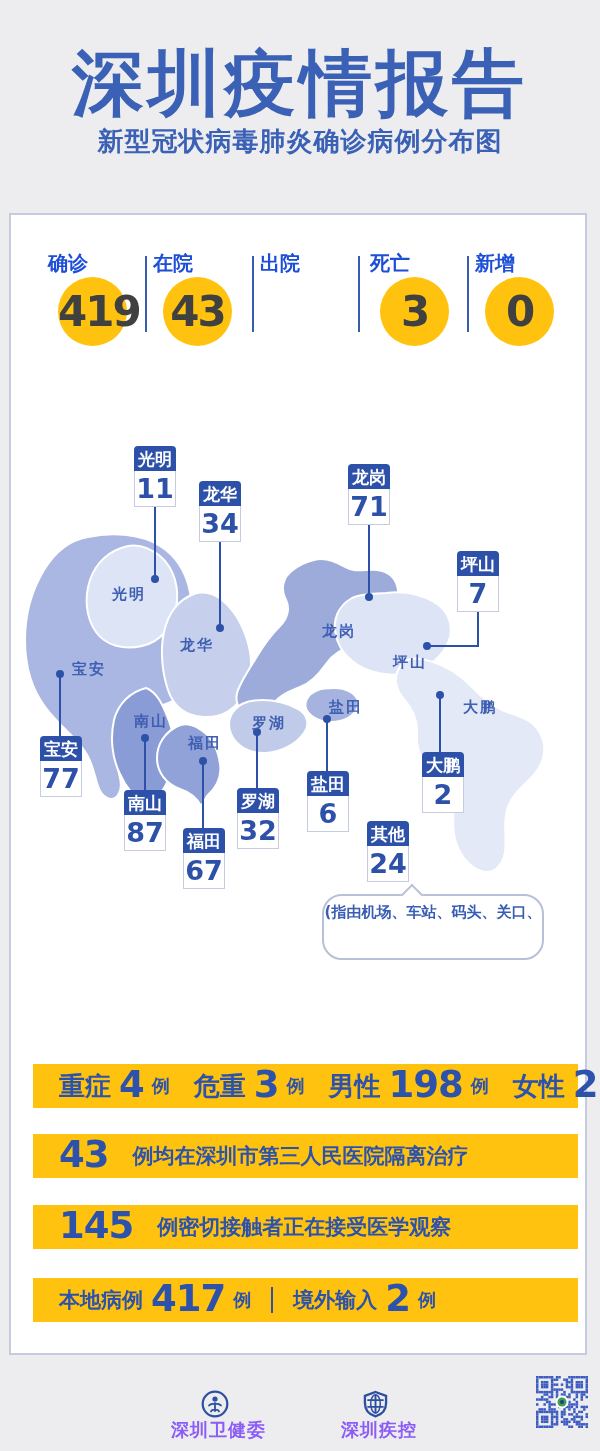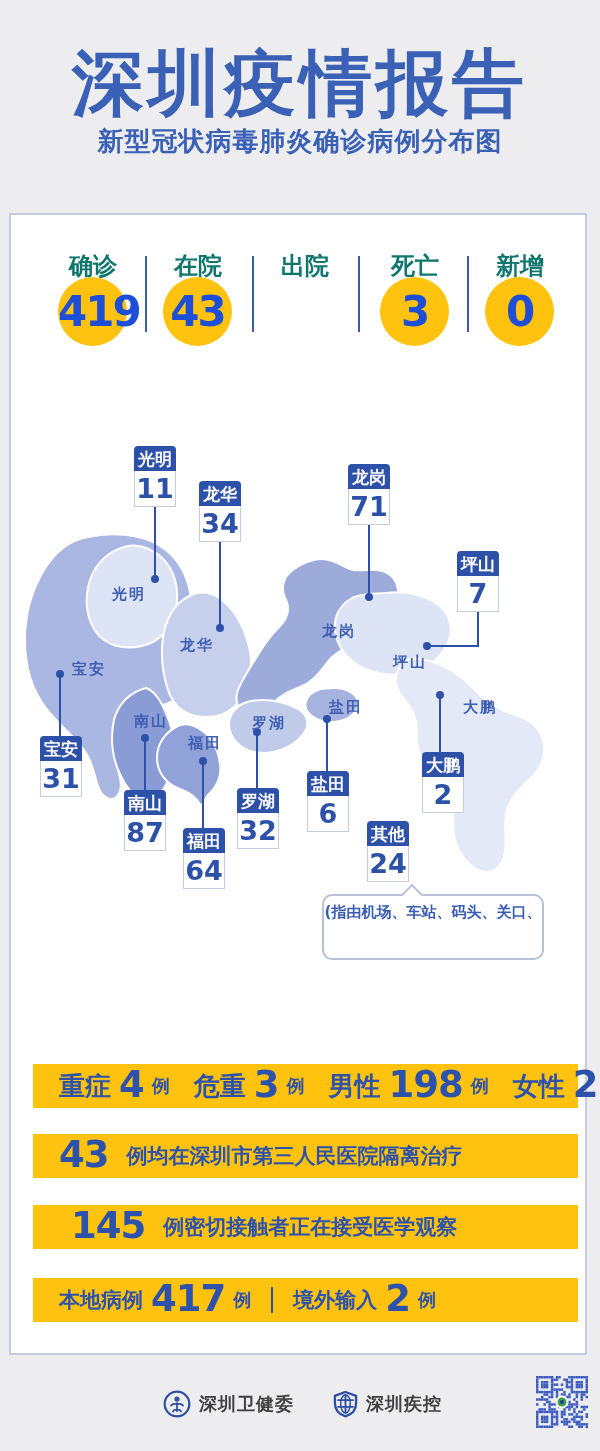--- a/index.html
+++ b/index.html
@@ -9,46 +9,46 @@
   .title{position:absolute;top:36px;left:0;width:600px;text-align:center;
          font-size:72px;font-weight:bold;color:#3a61b6;letter-spacing:4px;}
   .subtitle{position:absolute;top:124px;left:0;width:600px;text-align:center;
             font-size:26px;font-weight:bold;color:#3a61b6;letter-spacing:1px;}
   .banner{position:absolute;top:183px;left:148px;width:304px;height:25px;background:#3c5bb2;
           color:#fff;font-size:19px;font-weight:bold;text-align:center;line-height:26px;}
   
   .card{position:absolute;top:213px;left:9px;width:578px;height:1142px;background:#fff;
         border:2px solid #c5cce0;box-sizing:border-box;}
   
-  .stat-label{position:absolute;width:90px;text-align:center;font-size:24px;font-weight:bold;color:#0f766e;}
+  .stat-label{position:absolute;width:90px;font-size:20px;font-weight:bold;color:#1d4ed8;}
   .stat-circle{position:absolute;width:69px;height:69px;border-radius:50%;background:#ffc30f;
-               text-align:center;line-height:69px;font-size:42px;font-weight:bold;color:#1d4ed8;letter-spacing:-2px;}
+               text-align:center;line-height:69px;font-size:42px;font-weight:bold;color:#404040;letter-spacing:-2px;}
   .stat-divider{position:absolute;top:256px;width:2px;height:76px;background:#3a5cb0;}
   
   .map-name{position:absolute;font-size:15px;font-weight:bold;color:#3f5fb3;letter-spacing:2px;white-space:nowrap;}
   .callout{position:absolute;width:42px;}
   .co-h{height:25px;background:#2d51a8;border-radius:4px 4px 0 0;color:#fff;
         font-size:17px;font-weight:bold;text-align:center;line-height:26px;}
   .co-b{height:35px;background:#fff;border:1px solid #c5ccdf;border-top:none;color:#2d51a8;
         font-size:27px;font-weight:bold;text-align:center;line-height:35px;box-sizing:content-box;}
   .note-bubble{position:absolute;left:322px;top:894px;width:218px;height:60px;background:#fff;
-               border:2px solid #b7c0d6;border-radius:10px;color:#3a5db4;font-size:15px;font-weight:bold;
+               border:2px solid #b7c0d6;border-radius:20px;color:#3a5db4;font-size:15px;font-weight:bold;
                text-align:center;line-height:28px;padding-top:2px;box-sizing:content-box;}
   .note-bubble .pointer{position:absolute;top:-9px;left:80px;width:14px;height:14px;background:#fff;
                border-left:2px solid #b7c0d6;border-top:2px solid #b7c0d6;transform:rotate(45deg);}
   
   .bar{position:absolute;left:33px;width:545px;height:44px;background:#ffc30f;color:#2d52ab;
        display:flex;align-items:center;padding-left:26px;box-sizing:border-box;white-space:nowrap;}
   .bar-label{font-size:26px;font-weight:bold;}
   .bar-num{font-size:37px;font-weight:bold;letter-spacing:-1px;margin:0 8px;position:relative;top:-2px;}
   .bar-unit{font-size:18px;font-weight:bold;}
   .bar-divider{width:2px;height:26px;background:#2d52ab;margin:0 12px;}
-  .bar-text{font-size:21px;font-weight:bold;margin-left:10px;}
-  
-  .footer-org{position:absolute;display:flex;align-items:center;color:#404040;}
+  .bar-text{font-size:21px;font-weight:bold;margin-left:16px;}
+  
+  .footer-org{position:absolute;display:flex;align-items:center;color:#8b5cf6;flex-direction:column;}
   .footer-org .org-text{font-size:18px;font-weight:bold;margin-left:8px;letter-spacing:1px;}
   #qr{position:absolute;left:536px;top:1376px;}
 </style>
 </head>
 <body>
 
 <div id="page">
 
   <div class="title">深圳疫情报告</div>
   <div class="subtitle">新型冠状病毒肺炎确诊病例分布图</div>
@@ -132,29 +132,29 @@
   <div class="callout" style="left:348px;top:464px">
     <div class="co-h">龙岗</div>
     <div class="co-b">71</div>
   </div>
   <div class="callout" style="left:457px;top:551px">
     <div class="co-h">坪山</div>
     <div class="co-b">7</div>
   </div>
   <div class="callout" style="left:40px;top:736px">
     <div class="co-h">宝安</div>
-    <div class="co-b">31</div>
+    <div class="co-b">77</div>
   </div>
   <div class="callout" style="left:124px;top:790px">
     <div class="co-h">南山</div>
     <div class="co-b">87</div>
   </div>
   <div class="callout" style="left:183px;top:828px">
     <div class="co-h">福田</div>
-    <div class="co-b">64</div>
+    <div class="co-b">67</div>
   </div>
   <div class="callout" style="left:237px;top:788px">
     <div class="co-h">罗湖</div>
     <div class="co-b">32</div>
   </div>
   <div class="callout" style="left:307px;top:771px">
     <div class="co-h">盐田</div>
     <div class="co-b">6</div>
   </div>
   <div class="callout" style="left:422px;top:752px">
@@ -188,21 +188,21 @@
     <span class="bar-num">221</span>
     <span class="bar-unit">例</span>
   </div>
 
   <div class="bar" style="top:1134px">
     <span class="bar-num" style="margin-left:0">43</span>
     <span class="bar-text">例均在深圳市第三人民医院隔离治疗</span>
   </div>
 
   <div class="bar" style="top:1205px">
-    <span class="bar-num" style="margin-left:12px">145</span>
+    <span class="bar-num" style="margin-left:0">145</span>
     <span class="bar-text">例密切接触者正在接受医学观察</span>
   </div>
 
   <div class="bar" style="top:1278px">
     <span class="bar-label" style="font-size:21px">本地病例</span>
     <span class="bar-num">417</span>
     <span class="bar-unit">例</span>
     <span class="bar-divider" style="margin:0 20px"></span>
     <span class="bar-label" style="font-size:21px">境外输入</span>
     <span class="bar-num">2</span>

